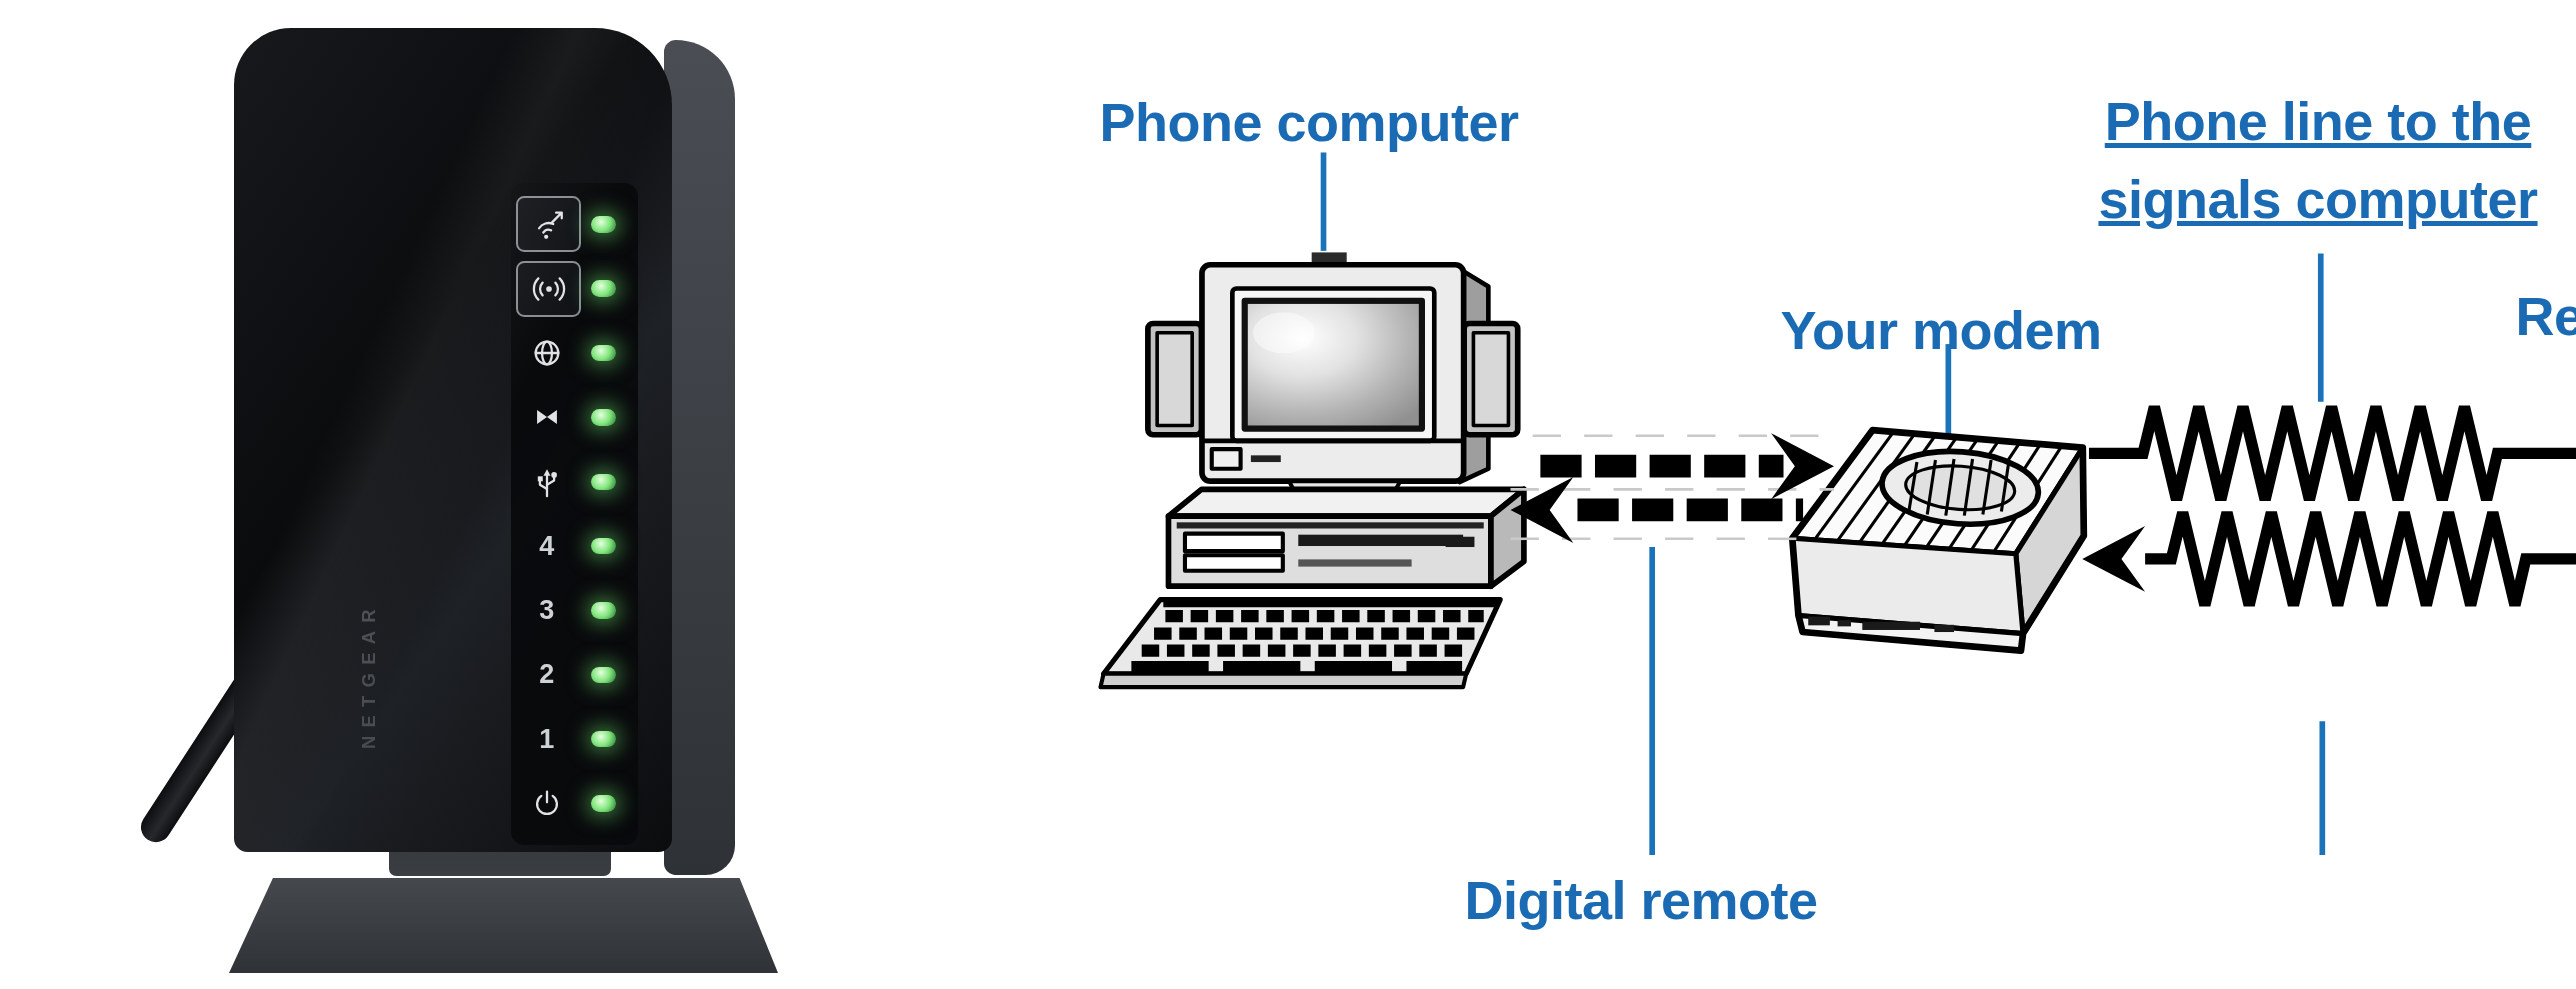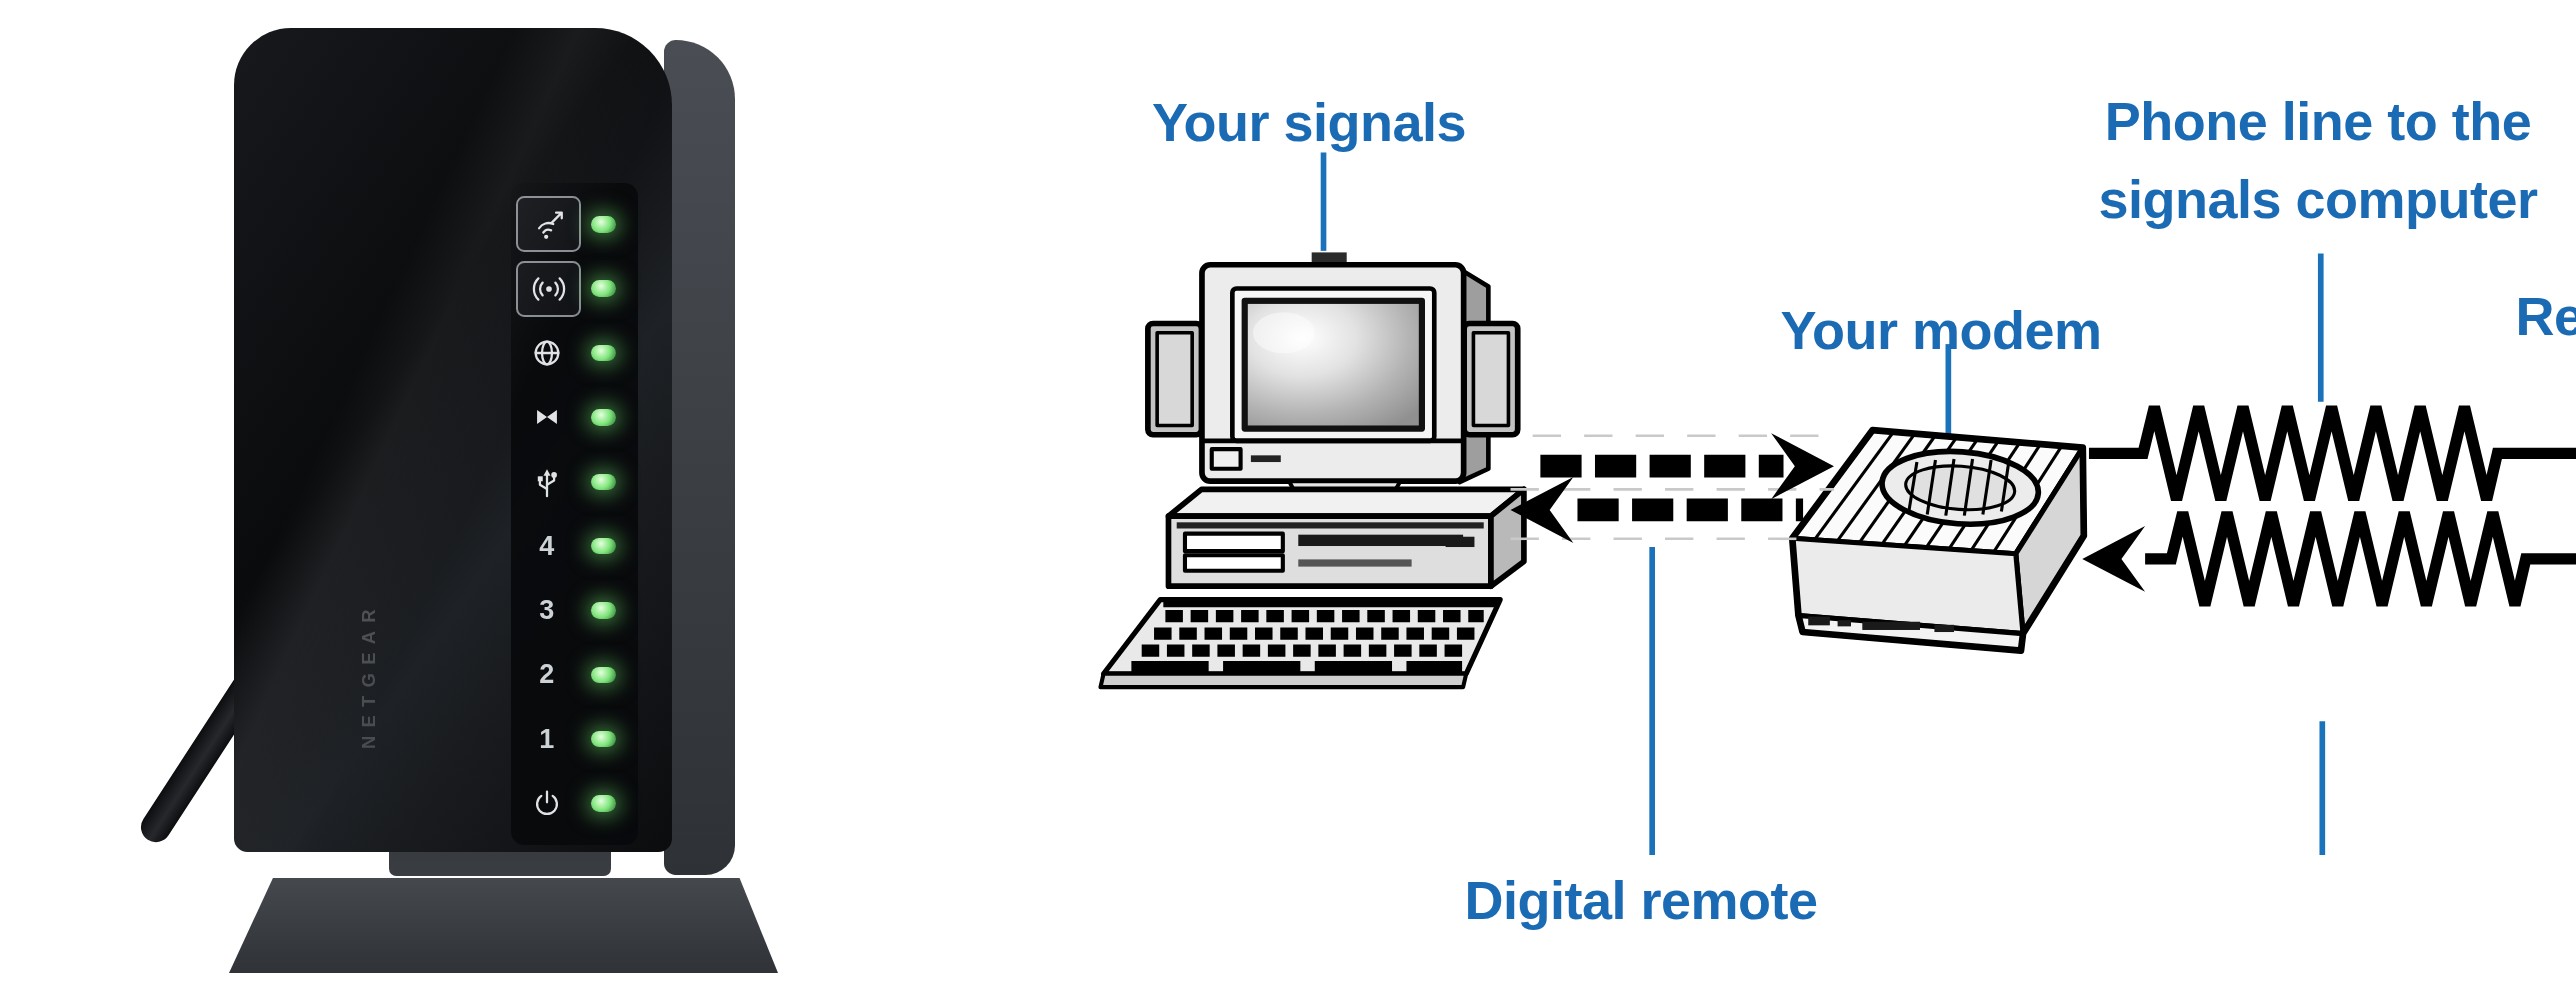--- a/index.html
+++ b/index.html
@@ -8,21 +8,21 @@
     --led-green:#7fe47b;
   }
   html,body{margin:0;padding:0;background:#fff;}
   .page{position:relative;width:3822px;height:989px;background:#fff;overflow:hidden;
         font-family:"Liberation Sans",sans-serif;}
 
   
   .dlabel{position:absolute;transform:translateX(-50%);
           font:700 54px "Liberation Sans",sans-serif;
           color:var(--label-blue);white-space:nowrap;letter-spacing:-0.5px;}
-  .dlabel.two-line{text-align:center;line-height:1.45;}
+  .dlabel.two-line{text-align:center;line-height:1.45;text-decoration:underline;}
 
   
   .diagram-art{position:absolute;left:0;top:0;width:3822px;height:989px;}
 
   
   .router{position:absolute;left:0;top:0;width:876px;height:989px;}
   .antenna{position:absolute;background:linear-gradient(90deg,#0c0d0f,#26282c 55%,#0c0d0f);
            border-radius:17.5px;}
   .antenna-top{left:276px;top:49px;width:32px;height:237px;
                transform:rotate(45deg);transform-origin:50% 100%;}
@@ -351,21 +351,21 @@
 
       <path d="M6980 1592 C 7060 1500 7200 1488 7212 1558 C 7218 1600 7152 1614 7144 1574 C 7136 1536 7202 1524 7232 1556 L 7216 1606" stroke-width="13"></path>
       <g transform="rotate(-28 7200 1690)">
         <ellipse cx="7200" cy="1690" rx="124" ry="94" fill="#eaeaea" stroke-width="12"></ellipse>
         <line x1="7200" y1="1596" x2="7200" y2="1660" stroke-width="9"></line>
         <path d="M7092 1662 a110 70 0 0 1 216 0" stroke-width="9"></path>
       </g>
     </g>
   </svg>
 
-  <div class="dlabel" style="left:1309px;top:91px">Your signals</div>
+  <div class="dlabel" style="left:1309px;top:91px">Phone computer</div>
   <div class="dlabel" style="left:1941px;top:299px">Your modem</div>
   <div class="dlabel two-line" style="left:2318px;top:82px">
     <div>Phone line to the</div>
     <div>signals computer</div>
   </div>
   <div class="dlabel" style="left:2715px;top:285px">Remote modem</div>
 
   <div class="dlabel" style="left:1641px;top:869px">Digital remote</div>
 
 </div>

